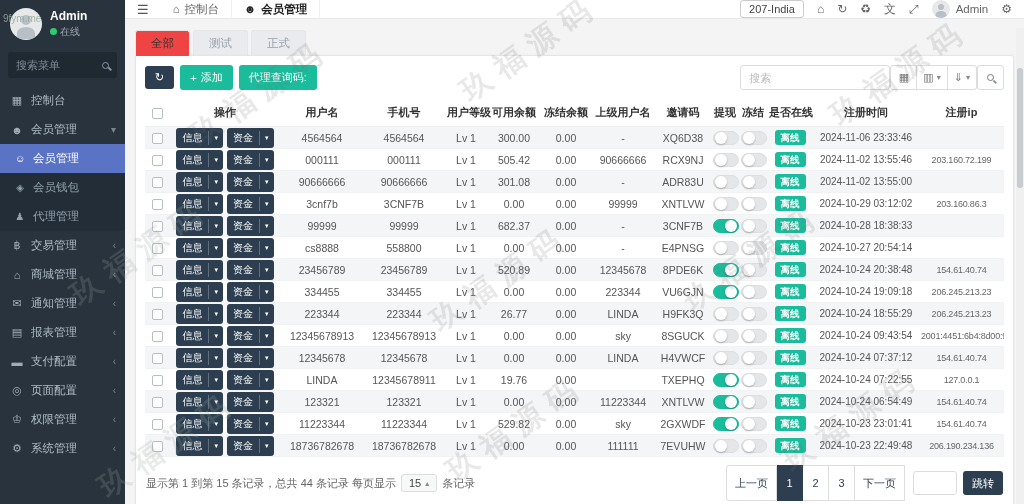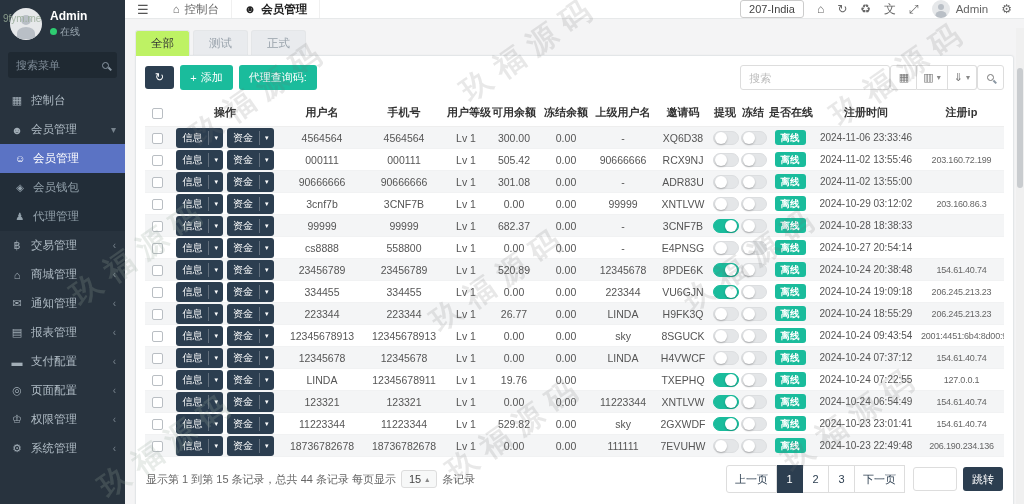--- a/index.html
+++ b/index.html
@@ -52,21 +52,21 @@
   .region{border:1px solid #ccc;border-radius:3px;padding:2px 8px;font-size:11px;color:#444;cursor:pointer;}
   .tb-icon{color:#666;font-size:12px;cursor:pointer;}
   .tb-user{display:flex;align-items:center;gap:6px;cursor:pointer;}
   .tb-user .avatar{width:18px;height:18px;}
   .tb-user .avatar::before{top:4px;width:6px;height:6px;}
   .tb-user .avatar::after{top:11px;width:11px;height:8px;}
 
   .content{flex:1;padding:11px 10px 0;}
   .tabsrow{display:flex;gap:3px;}
   .tab{padding:5px 15px;font-size:11.5px;border:1px solid #e4e6e8;border-bottom:none;border-radius:3px 3px 0 0;background:#e9ebee;color:#98a2ab;cursor:pointer;}
-  .tab.active{background:#bef264;color:#333;position:relative;z-index:2;}
+  .tab.active{background:#ef4444;color:#333;position:relative;z-index:2;}
   .card{background:#fff;border:1px solid var(--border);border-top:none;box-shadow:0 0 0 1px rgba(0,0,0,0.01);padding:9px 9px 0;position:relative;z-index:1;margin-top:-1px;border-radius:0 3px 0 0;}
   .card{border-top:1px solid var(--border);}
 
   .toolbar{display:flex;align-items:center;margin-bottom:9px;}
   .btn{display:inline-flex;align-items:center;gap:4px;border:none;border-radius:3px;font-size:11px;padding:5px 10px;cursor:pointer;color:#fff;}
   .btn.navy{background:var(--navy);}
   .btn.teal{background:var(--teal);margin-left:6px;}
   .tools-right{margin-left:auto;display:flex;align-items:center;}
   .srch{height:25px;width:150px;border:1px solid #ddd;border-radius:3px;padding:0 8px;font-size:11px;color:#555;outline:none;}
   .srch::placeholder{color:#bbb;}
@@ -92,21 +92,21 @@
   .toggle.on{background:var(--teal);border-color:var(--teal);}
   .toggle.on::after{left:auto;right:1px;}
   .badge{display:inline-block;background:var(--teal);color:#fff;font-size:9.5px;padding:2px 6px;border-radius:3px;line-height:1.2;font-weight:bold;}
   td.ip{font-size:9px;letter-spacing:-.2px;color:#666;}
   td.tm{font-size:10px;color:#555;}
 
   
   .tfoot{display:flex;align-items:center;padding:8px 1px 26px;font-size:11px;color:#666;}
   .pgsize{display:inline-flex;align-items:center;gap:4px;border:1px solid #ddd;background:#f7f8f8;border-radius:3px;padding:2px 7px;margin:0 5px;cursor:pointer;color:#444;}
   .pgn{margin-left:auto;display:flex;align-items:center;gap:0;}
-  .pbtn{min-width:26px;height:28px;border:1px solid #ddd;background:#fff;color:#2c3e50;font-size:11px;display:inline-flex;align-items:center;justify-content:center;padding:0 8px;cursor:pointer;border-left:none;}
+  .pbtn{min-width:26px;height:36px;border:1px solid #ddd;background:#fff;color:#2c3e50;font-size:11px;display:inline-flex;align-items:center;justify-content:center;padding:0 8px;cursor:pointer;border-left:none;}
   .pbtn:first-child{border-left:1px solid #ddd;border-radius:3px 0 0 3px;}
   .pbtn.active{background:var(--navy);border-color:var(--navy);color:#fff;}
   .jumpbox{width:44px;height:24px;border:1px solid #ddd;border-radius:3px;margin-left:8px;outline:none;padding:0 4px;font-size:11px;}
   .jumpbtn{height:24px;margin-left:6px;border-radius:3px;background:var(--navy);color:#fff;border:none;font-size:11px;padding:0 9px;cursor:pointer;}
 
   
   .vscroll{position:absolute;right:0;top:28px;width:8px;bottom:0;background:#f0f0f0;z-index:40;}
   .vthumb{position:absolute;top:40px;left:1px;width:6px;height:120px;border-radius:3px;background:#c9cccf;cursor:pointer;}
 </style>
 </head>

